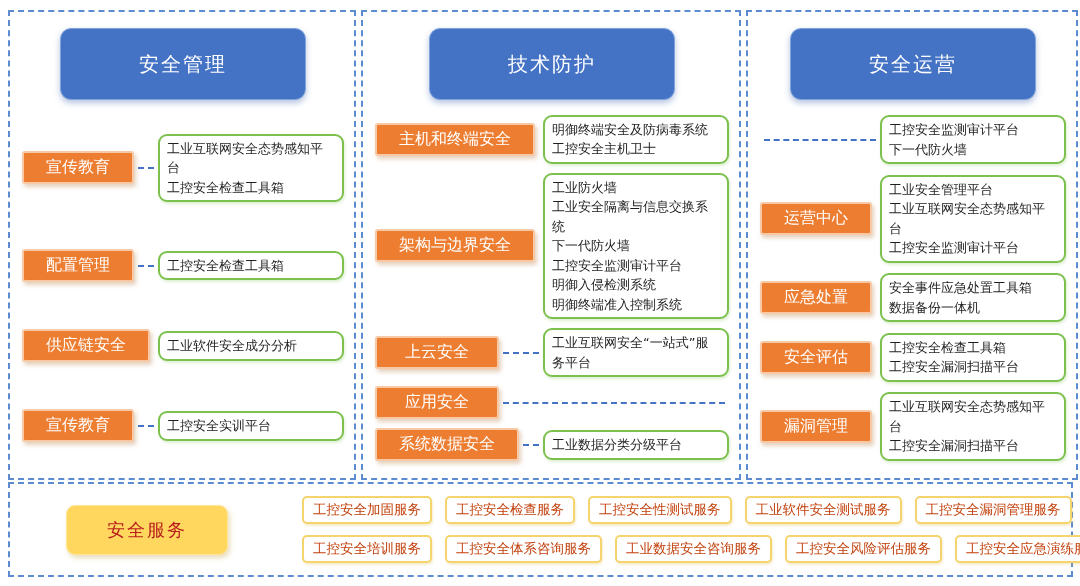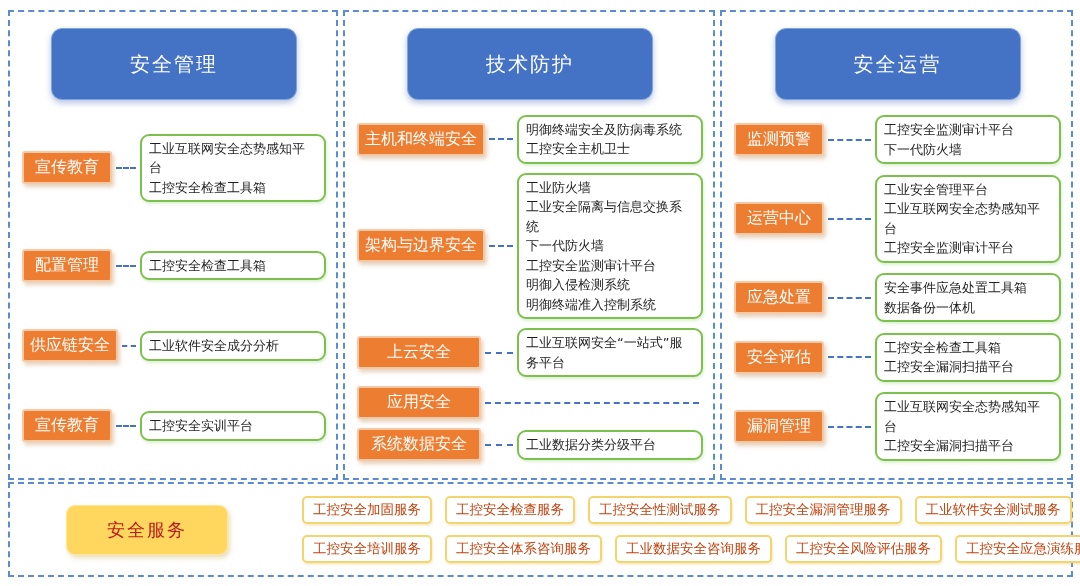--- a/index.html
+++ b/index.html
@@ -29,21 +29,21 @@
     display:flex;align-items:center;justify-content:center;
     box-shadow:0 3px 6px rgba(91,125,189,.45);
   }
   .rows{flex:1;display:flex;flex-direction:column;justify-content:space-around;padding:10px 0 2px 0;}
   .row{display:flex;align-items:center;}
   .cat-label{
     flex:none;box-sizing:border-box;
     background:var(--label-orange,#ED7D31);
     border:2px solid #F8C9A6;border-radius:3px;
     color:#fff;font-size:16px;text-align:center;
-    padding:4px 6px;min-width:90px;
+    padding:4px 22px;min-width:90px;
     box-shadow:2px 3px 4px rgba(180,120,60,.35);
     white-space:nowrap;
   }
   .col-1 .cat-label{min-width:124px;}
   .connector{flex:1 1 auto;border-top:2px dashed var(--connector-blue,#4472C4);margin:0 4px;height:0;}
   .prod-box{
     flex:none;width:186px;box-sizing:border-box;
     background:#fff;
     border:2px solid var(--box-green-border,#7CC14E);
     border-radius:9px;
@@ -164,21 +164,20 @@
               <div>工业数据分类分级平台</div>
             </div>
   </div>
 </div>
   </div>
 
   <div class="panel col-2">
     <div class="col-title">安全运营</div>
     <div class="rows">
   <div class="row">
-    <div class="cat-label">监测预警</div>
     <div class="connector"></div>
     <div class="prod-box">
               <div>工控安全监测审计平台</div>
               <div>下一代防火墙</div>
             </div>
   </div>
 
   <div class="row">
     <div class="cat-label">运营中心</div>
     <div class="connector"></div>
@@ -218,22 +217,22 @@
 </div>
   </div>
 </div>
   <div class="band">
     <div class="svc-title">安全服务</div>
     <div class="chips" id="chips">
         <div class="chip-row">
           <span class="chip">工控安全加固服务</span>
           <span class="chip">工控安全检查服务</span>
           <span class="chip">工控安全性测试服务</span>
+          <span class="chip">工业软件安全测试服务</span>
           <span class="chip">工控安全漏洞管理服务</span>
-          <span class="chip">工业软件安全测试服务</span>
         </div>
         <div class="chip-row">
           <span class="chip">工控安全培训服务</span>
           <span class="chip">工控安全体系咨询服务</span>
           <span class="chip">工业数据安全咨询服务</span>
           <span class="chip">工控安全风险评估服务</span>
           <span class="chip">工控安全应急演练服务</span>
         </div>
       </div>
   </div>

